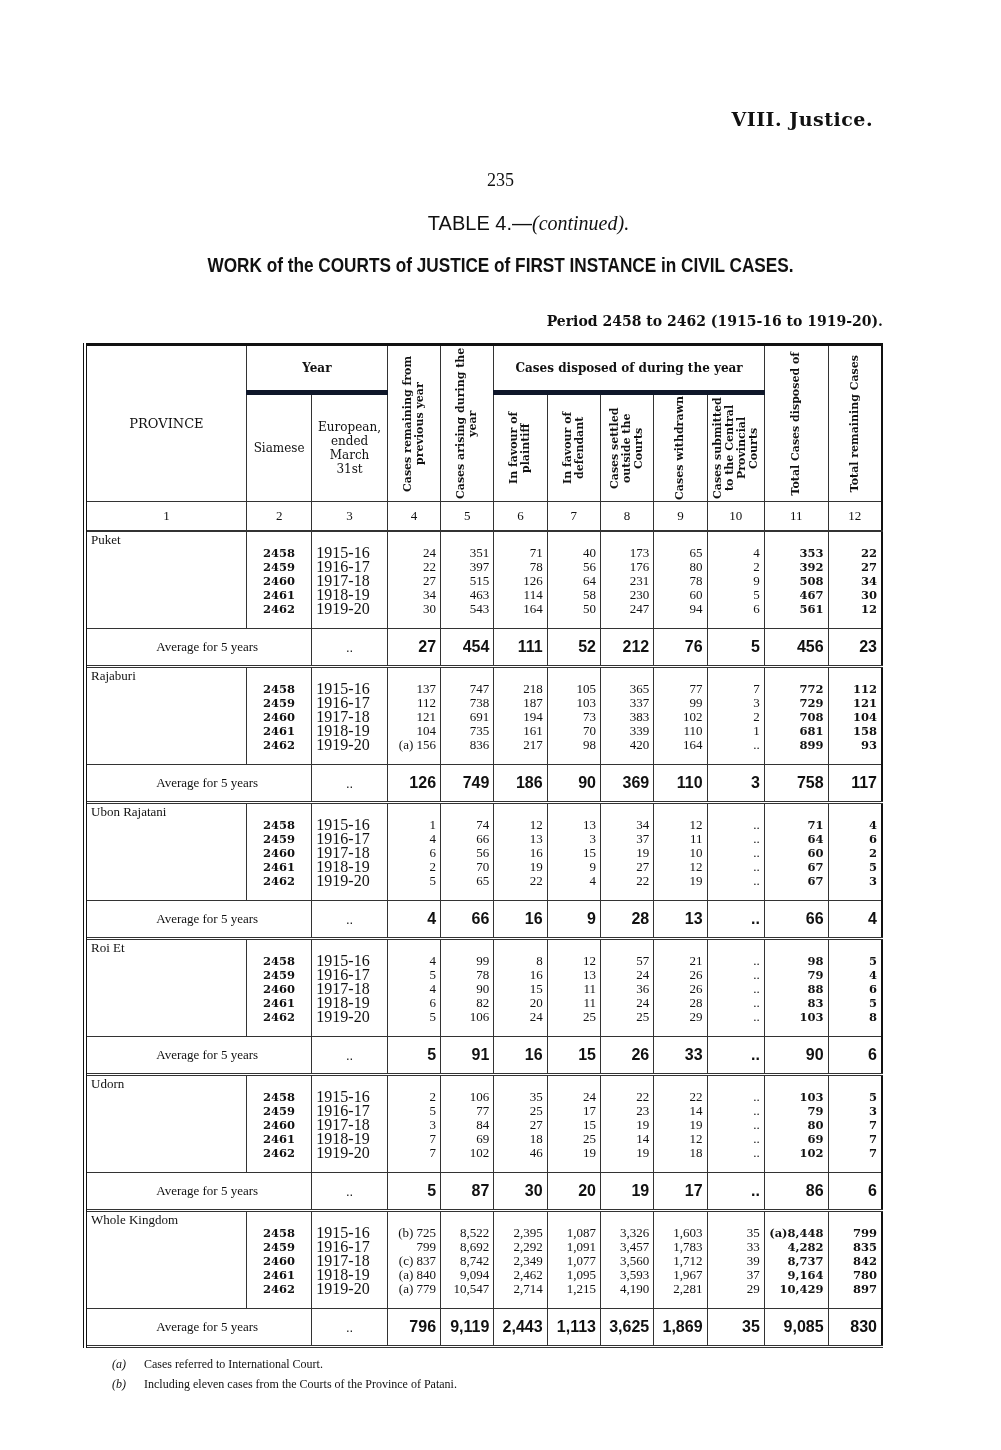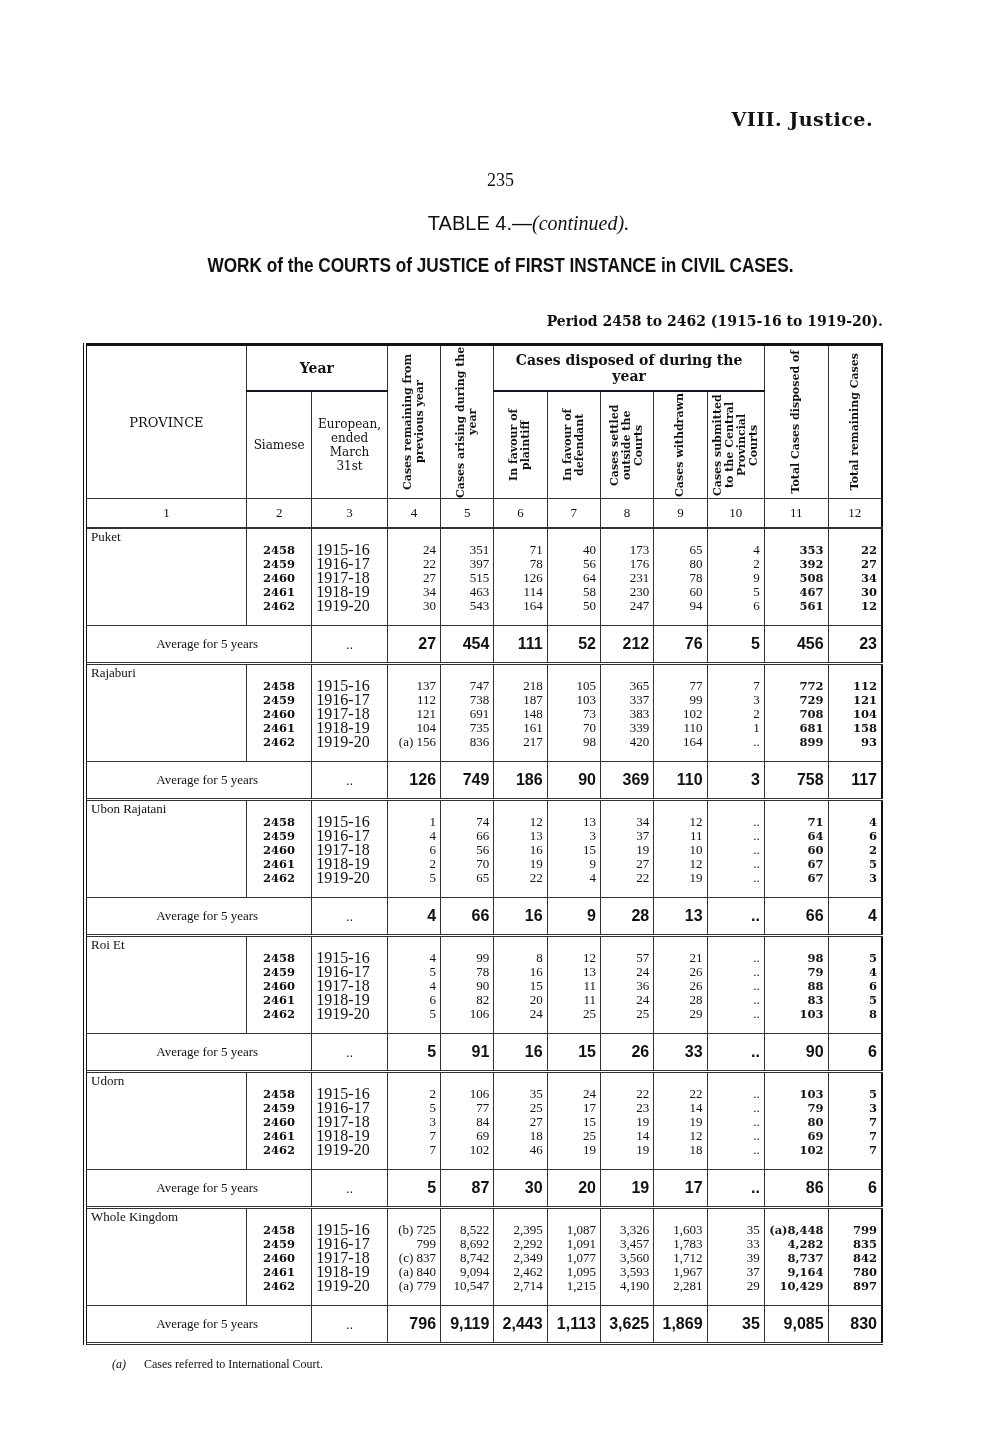--- a/index.html
+++ b/index.html
@@ -9,21 +9,21 @@
   .table-title { position:absolute; top:212px; left:0; width:1001px; text-align:center; font-size:20px; font-family:"Liberation Sans Narrow","Liberation Sans", sans-serif;margin-left:28px; }
   .table-title .cont { font-style:italic; font-family:"Liberation Serif", serif; }
   .subtitle { position:absolute; top:254px; left:0; width:1001px; text-align:center; font-size:20px; font-weight:bold; font-family:"Liberation Sans", sans-serif; transform:scaleX(0.86); }
   .period { position:absolute; top:313px; right:118px; font-weight:bold; font-size:14px; font-family:"DejaVu Serif", serif; }
 
   table.main { position:absolute; top:343px; left:83px; width:800px; border-collapse:collapse; border-top:3px solid #111; border-bottom:3px solid #111; border-left:4px double #111; border-right:2px solid #111; font-family:"Liberation Serif", serif; font-size:13px; }
   table.main td, table.main th { border-left:1px solid #333; border-right:1px solid #333; padding:0 4px; }
   th { font-weight:bold; font-size:12px; font-family:"DejaVu Serif", serif; vertical-align:middle; }
   th.rot { height:150px; width:44px; padding:0; }
   th.rot div { writing-mode:vertical-rl; transform:rotate(180deg); font-size:11px; line-height:12px; margin:auto; text-align:center; }
-  th.grp { height:44px; border-bottom:2px solid #0f172a; font-size:14px; }
+  th.grp { height:44px; border-bottom:5px solid #0f172a; font-size:12px; }
   th.prov { font-weight:normal; font-size:13px; width:150px; }
   th.sub { font-weight:normal; font-size:12px; }
   tr.colnum td { text-align:center; height:28px; border-top:1px solid #333; border-bottom:2px solid #333; font-size:13px; }
   tr.data td { vertical-align:top; }
   td.prov { vertical-align:middle; font-size:13px; padding-left:6px; }
   td.siamese { text-align:center; font-weight:bold; font-family:"DejaVu Serif", serif; font-size:11.5px; }
   td.eur { text-align:left; font-size:16px; }
   td.num { text-align:right; font-size:13px;margin-left:13px; }
   td.bold { font-weight:bold; font-family:"DejaVu Serif", serif; font-size:11.5px; }
   .cell-lines { padding:14px 0 12px 0; line-height:14px; }
@@ -250,21 +250,21 @@
             <span>738</span>
             <span>691</span>
             <span>735</span>
             <span>836</span>
           </div>
         </td>
         <td class="num">
           <div class="cell-lines">
             <span>218</span>
             <span>187</span>
-            <span>148</span>
+            <span>194</span>
             <span>161</span>
             <span>217</span>
           </div>
         </td>
         <td class="num">
           <div class="cell-lines">
             <span>105</span>
             <span>103</span>
             <span>73</span>
             <span>70</span>
@@ -788,13 +788,14 @@
         <td>1,869</td>
         <td>35</td>
         <td>9,085</td>
         <td>830</td>
       </tr>
     </tbody>
 </table>
 
 <div class="footnotes">
   <div><span class="mark">(a)</span><span>Cases referred to International Court.</span></div>
+  <div><span class="mark">(b)</span><span>Including eleven cases from the Courts of the Province of Patani.</span></div>
 </div>
 
 </body></html>

